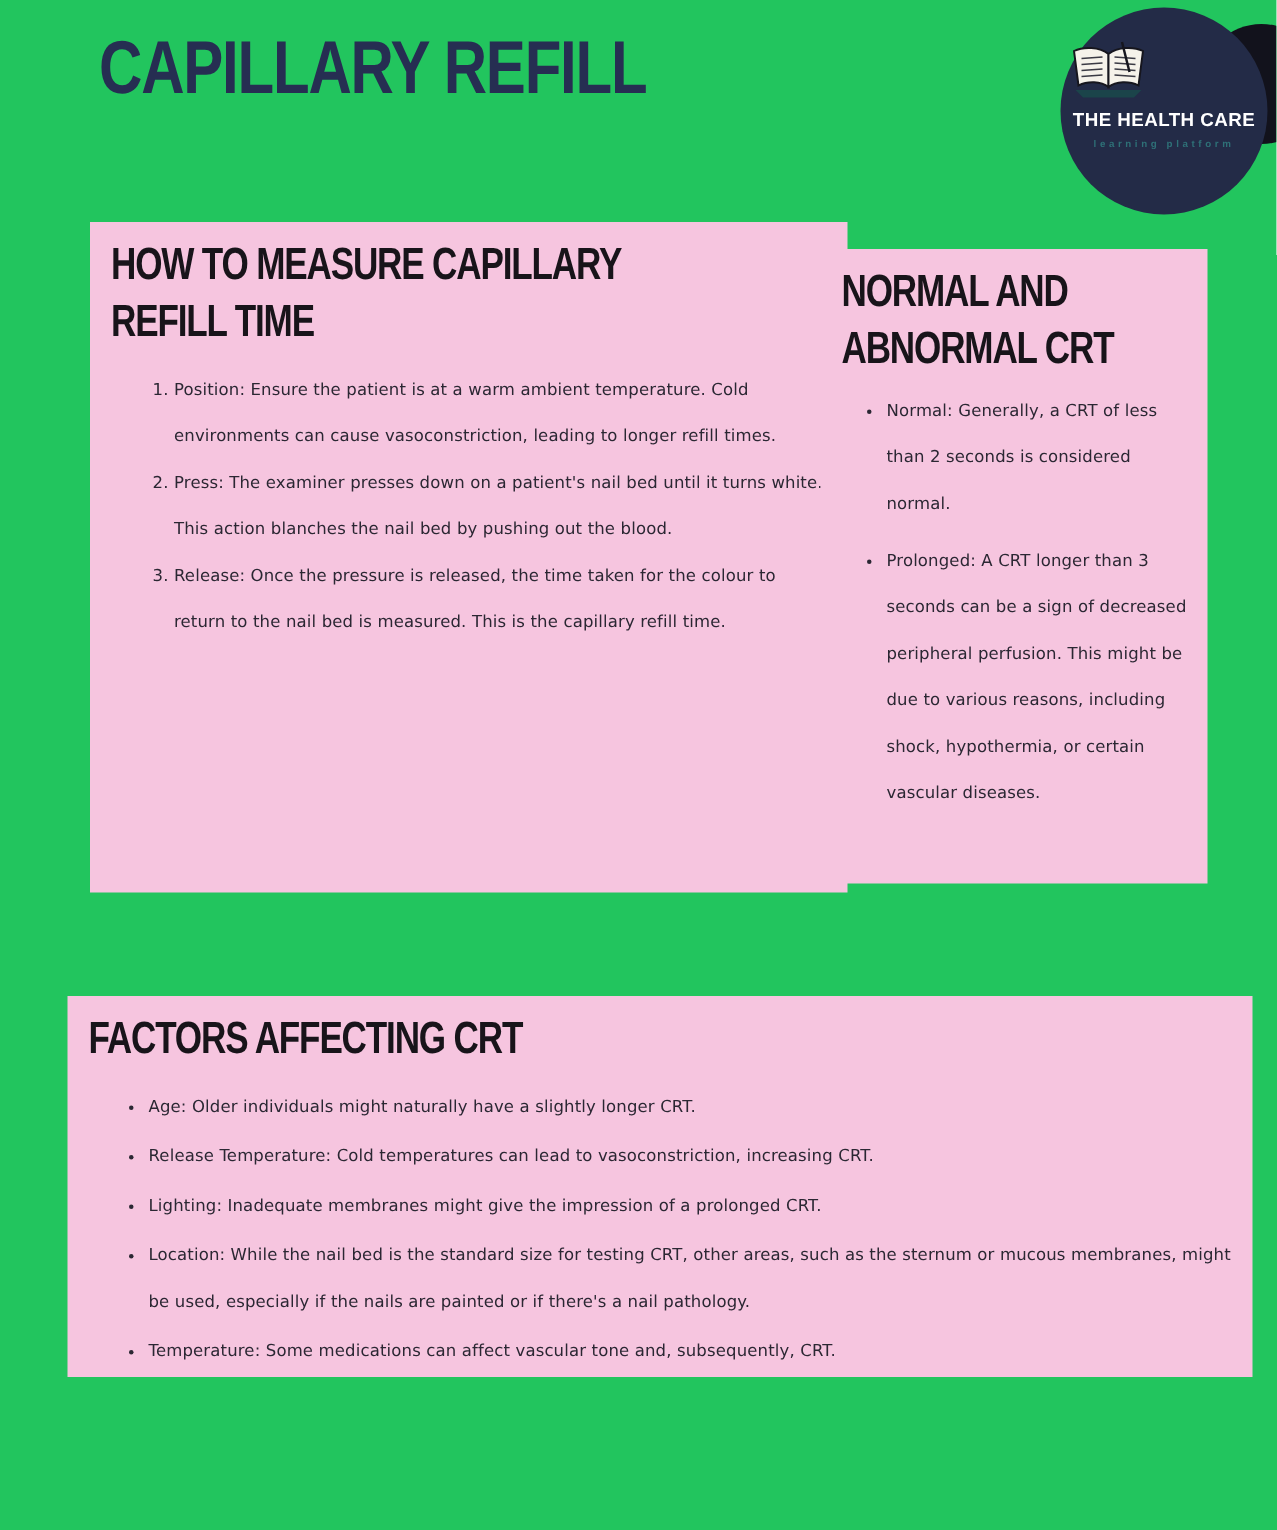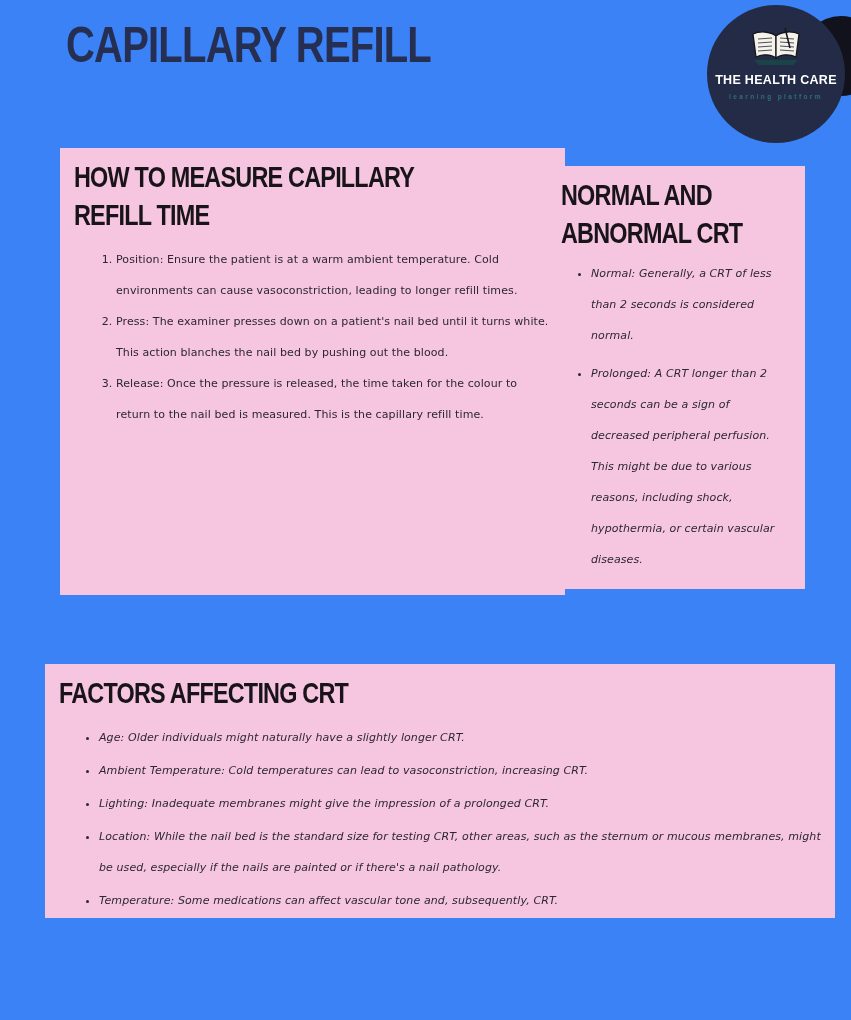--- a/index.html
+++ b/index.html
@@ -1,20 +1,20 @@
 <!DOCTYPE html>
 <html><head>
 <meta charset="utf-8">
 <style>
   html, body { margin: 0; padding: 0; background: #ffffff; }
   .canvas {
     position: relative;
     width: 851px;
     height: 1020px;
-    background: #3b82f6;
+    background: #22c55e;
     overflow: hidden;
     font-family: "DejaVu Sans", sans-serif;
   }
 
   
   .page-title {
     position: absolute;
     left: 66px;
     top: 18px;
     margin: 0;
@@ -45,21 +45,20 @@
     position: absolute;
     right: 6px;
     top: 5px;
     width: 138px;
     height: 138px;
     border-radius: 50%;
     background: #232b47;
     z-index: 1;
     display: flex;
     flex-direction: column;
-    align-items: center;
     text-align: center;
   }
   .logo-book { margin-top: 22px; }
   .logo-brand {
     margin-top: 2px;
     color: #ffffff;
     font-family: "Liberation Sans", sans-serif;
     font-weight: 700;
     font-size: 12.5px;
     letter-spacing: 0.3px;
@@ -103,21 +102,21 @@
   .box-factors h2 { white-space: nowrap; }
 
   .body-list {
     margin: 10px 0 0 0;
     font-size: 11px;
     line-height: 31px;
     letter-spacing: 0.1px;
     color: #2b2733;
   }
   ol.body-list { padding-left: 42px; }
-  ul.body-list { padding-left: 40px; font-style: italic; }
+  ul.body-list { padding-left: 40px; }
   .box-normal ul.body-list { padding-left: 30px; margin-top: 6px; }
   .box-normal li { margin-bottom: 7px; }
   .box-factors li { margin-bottom: 2px; }
   li::marker { color: #2b2733; }
 </style>
 </head>
 <body>
 
 <div class="canvas">
 
@@ -145,28 +144,28 @@
       <li>Position: Ensure the patient is at a warm ambient temperature. Cold environments can cause vasoconstriction, leading to longer refill times.</li>
       <li>Press: The examiner presses down on a patient's nail bed until it turns white. This action blanches the nail bed by pushing out the blood.</li>
       <li>Release: Once the pressure is released, the time taken for the colour to return to the nail bed is measured. This is the capillary refill time.</li>
     </ol>
   </section>
 
   <section class="box box-normal">
     <h2>NORMAL AND ABNORMAL CRT</h2>
     <ul class="body-list">
       <li>Normal: Generally, a CRT of less than 2 seconds is considered normal.</li>
-      <li>Prolonged: A CRT longer than 2 seconds can be a sign of decreased peripheral perfusion. This might be due to various reasons, including shock, hypothermia, or certain vascular diseases.</li>
+      <li>Prolonged: A CRT longer than 3 seconds can be a sign of decreased peripheral perfusion. This might be due to various reasons, including shock, hypothermia, or certain vascular diseases.</li>
     </ul>
   </section>
 
   <section class="box box-factors">
     <h2>FACTORS AFFECTING CRT</h2>
     <ul class="body-list">
       <li>Age: Older individuals might naturally have a slightly longer CRT.</li>
-      <li>Ambient Temperature: Cold temperatures can lead to vasoconstriction, increasing CRT.</li>
+      <li>Release Temperature: Cold temperatures can lead to vasoconstriction, increasing CRT.</li>
       <li>Lighting: Inadequate membranes might give the impression of a prolonged CRT.</li>
       <li>Location: While the nail bed is the standard size for testing CRT, other areas, such as the sternum or mucous membranes, might be used, especially if the nails are painted or if there's a nail pathology.</li>
       <li>Temperature: Some medications can affect vascular tone and, subsequently, CRT.</li>
     </ul>
   </section>
 
 </div>
 
 </body></html>

